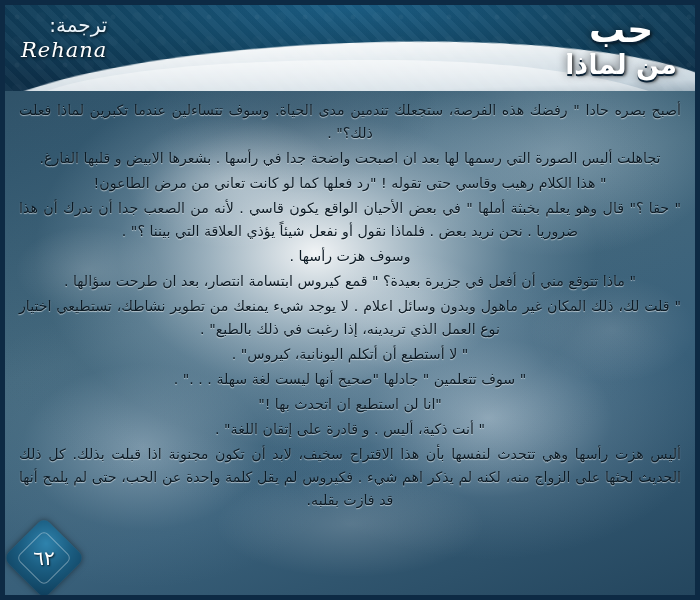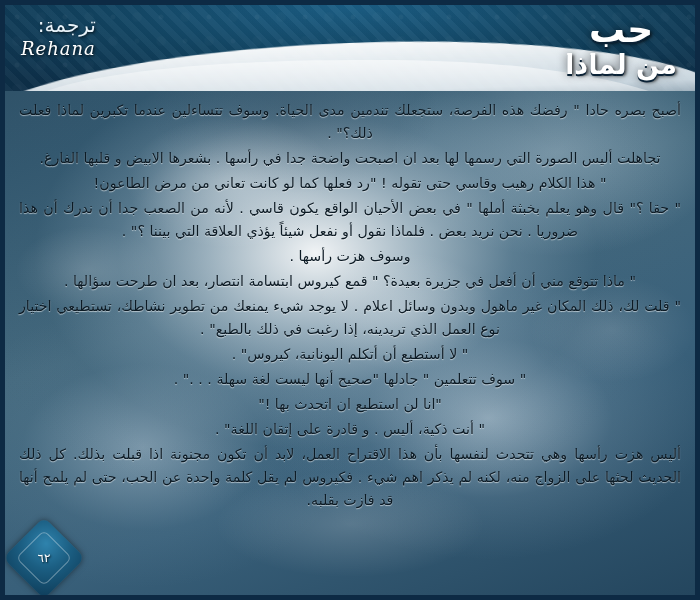--- a/index.html
+++ b/index.html
@@ -125,21 +125,21 @@
     font-family: "DejaVu Sans", sans-serif;
     font-size: 20px;
     color: #e9f3fa;
     text-shadow: 1px 1px 3px rgba(0,0,0,0.75);
     direction: rtl;
     text-align: right;
   }
   .translator-name {
     font-family: "DejaVu Serif", serif;
     font-style: italic;
-    font-size: 18px;
+    font-size: 21px;
     color: #ffffff;
     text-shadow: 1px 1px 3px rgba(0,0,0,0.8);
     margin-top: 1px;
     letter-spacing: 1px;
   }
 
   
   .content {
     position: absolute;
     top: 94px;
@@ -189,21 +189,21 @@
     border: 1px solid rgba(255,255,255,0.35);
     border-radius: 6px;
   }
   .page-num .numtext {
     position: absolute;
     inset: 0;
     display: flex;
     align-items: center;
     justify-content: center;
     color: #ffffff;
-    font-size: 12px;
+    font-size: 20px;
     font-family: "DejaVu Sans", sans-serif;
     text-shadow: 1px 1px 2px rgba(0,0,0,0.8);
   }
 </style>
 </head>
 <body>
 
 <div class="page">
   <div class="clouds"></div>
 
@@ -228,21 +228,21 @@
     <p class="para just">تجاهلت أليس الصورة التي رسمها لها بعد ان اصبحت واضحة جدا في رأسها . بشعرها الابيض و قلبها الفارغ.</p>
     <p class="para just">" هذا الكلام رهيب وقاسي حتى تقوله ! "رد فعلها كما لو كانت تعاني من مرض الطاعون!</p>
     <p class="para just">" حقا ؟" قال وهو يعلم بخبثة أملها " في بعض الأحيان الواقع يكون قاسي . لأنه من الصعب جدا أن ندرك أن هذا ضروريا . نحن نريد بعض . فلماذا نقول أو نفعل شيئاً يؤذي العلاقة التي بيننا ؟" .</p>
     <p class="para">وسوف هزت رأسها .</p>
     <p class="para just">" ماذا تتوقع مني أن أفعل في جزيرة بعيدة؟ " قمع كيروس ابتسامة انتصار، بعد ان طرحت سؤالها .</p>
     <p class="para just">" قلت لك، ذلك المكان غير ماهول وبدون وسائل اعلام . لا يوجد شيء يمنعك من تطوير نشاطك، تستطيعي اختيار نوع العمل الذي تريدينه، إذا رغبت في ذلك بالطبع" .</p>
     <p class="para">" لا أستطيع أن أتكلم اليونانية، كيروس" .</p>
     <p class="para">" سوف تتعلمين " جادلها "صحيح أنها ليست لغة سهلة . . ." .</p>
     <p class="para">"انا لن استطيع ان اتحدث بها  !"</p>
     <p class="para">" أنت ذكية، أليس . و قادرة على إتقان اللغة" .</p>
-    <p class="para just">أليس هزت رأسها وهي تتحدث لنفسها بأن هذا الاقتراح العمل، لابد أن تكون مجنونة اذا قبلت بذلك. كل ذلك الحديث لحثها على الزواج منه، لكنه لم يذكر اهم شيء . فكيروس لم يقل كلمة واحدة عن الحب، حتى لم يلمح أنها قد فازت بقلبه.</p>
+    <p class="para just">أليس هزت رأسها وهي تتحدث لنفسها بأن هذا الاقتراح سخيف، لابد أن تكون مجنونة اذا قبلت بذلك. كل ذلك الحديث لحثها على الزواج منه، لكنه لم يذكر اهم شيء . فكيروس لم يقل كلمة واحدة عن الحب، حتى لم يلمح أنها قد فازت بقلبه.</p>
   </div>
 
   <div class="page-num">
     <div class="medallion"></div>
     <div class="inner"></div>
     <div class="numtext">٦٢</div>
   </div>
 </div>
 
 </body></html>

